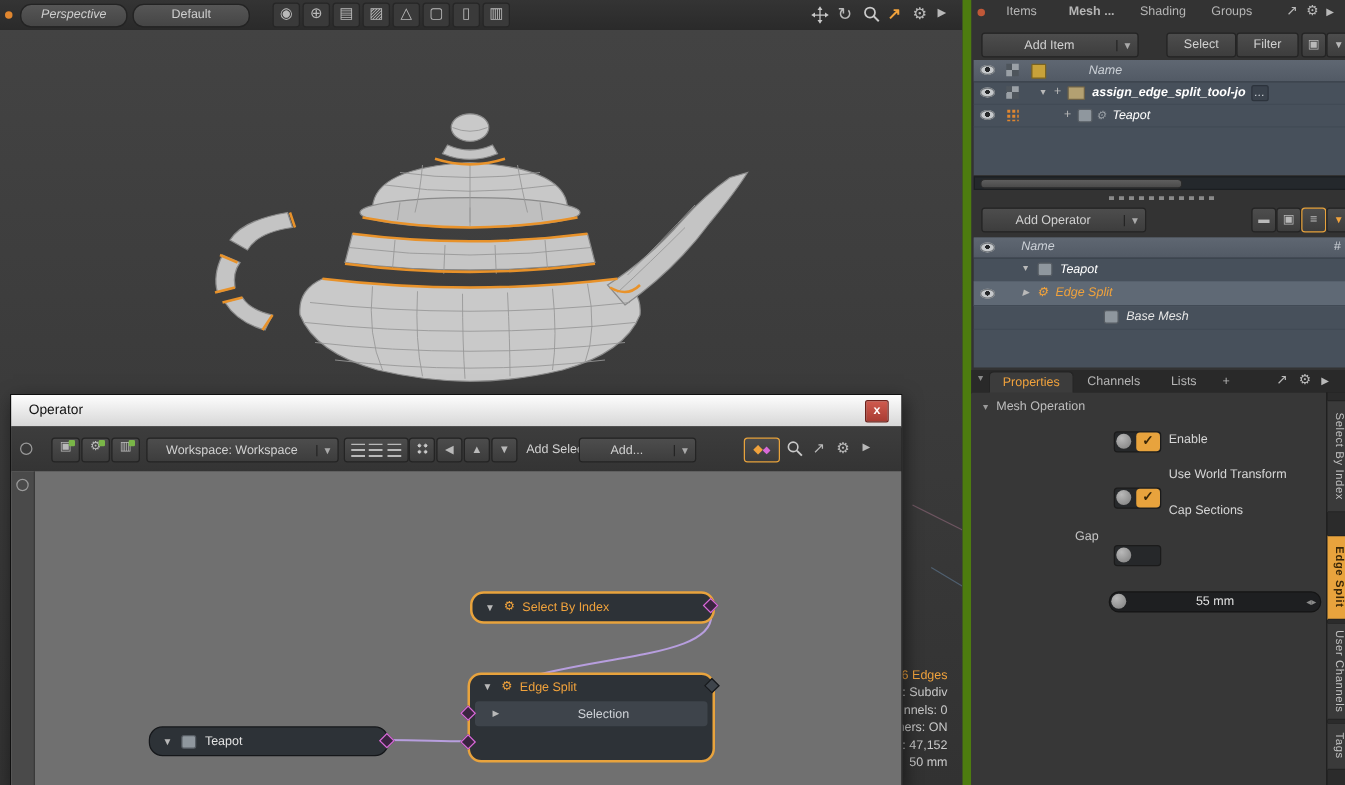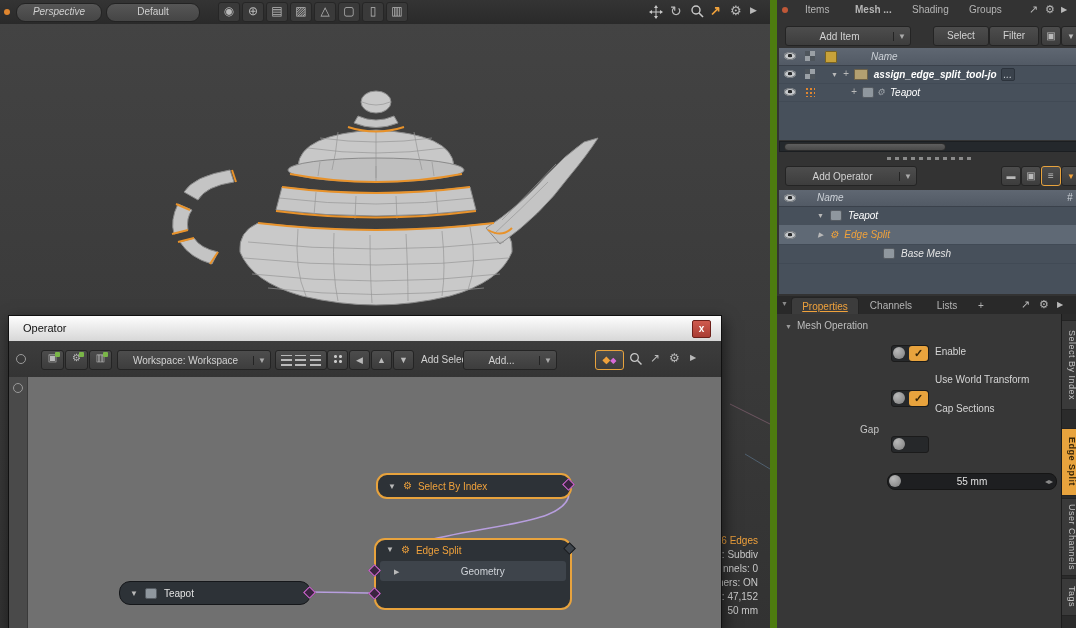--- a/index.html
+++ b/index.html
@@ -270,21 +270,21 @@
         <span class="orange" style="margin-left:6px;">Edge Split</span>
       </div>
       <div class="trow abs" style="left:0;top:54px;width:302px;height:19px;padding-left:36px;">
         <span class="meshico" style="margin-left:68px;"></span>
         <span style="margin-left:6px;color:#e6e6e6;">Base Mesh</span>
       </div>
     </div>
 
     <div class="abs" style="left:0;top:296px;width:306px;height:18px;background:#292929;border-bottom:1px solid #1d1d1d;">
       <span class="glyph abs" style="left:4px;top:4px;font-size:7px;color:#8a8a8a;">▼</span>
-      <div class="proptab active abs" style="left:14px;top:1px;width:66px;text-decoration:underline;"><span>Properties</span></div>
+      <div class="proptab active abs" style="left:14px;top:1px;width:66px;"><span>Properties</span></div>
       <div class="proptab abs" style="left:84px;top:1px;width:60px;"><span>Channels</span></div>
       <div class="proptab abs" style="left:148px;top:1px;width:44px;"><span>Lists</span></div>
       <div class="proptab abs" style="left:196px;top:1px;width:16px;"><span>+</span></div>
       <span class="glyph abs" style="left:244px;top:3px;font-size:11px;">↗</span>
       <span class="glyph abs" style="left:262px;top:3px;font-size:11px;">⚙</span>
       <span class="glyph abs" style="left:280px;top:5px;font-size:8px;">▶</span>
     </div>
 
     <div class="abs" style="left:0;top:314px;width:284px;height:314px;background:#373737;">
       <span class="glyph abs" style="left:8px;top:9px;font-size:7px;color:#9a9a9a;">▼</span>
@@ -391,21 +391,21 @@
       <span class="diamond abs" style="left:555px;top:103px;"></span>
 
       <div class="abs" style="left:365px;top:161px;width:194px;height:68px;border:2px solid #e8a33d;border-radius:11px;background:#2d3237;z-index:5;">
         <div class="nodehead">
           <span class="tri glyph" style="font-size:8px;margin:0 7px 0 10px;">▼</span>
           <span class="glyph orange" style="font-size:10px;">⚙</span>
           <span class="orange" style="margin-left:6px;font-size:10px;">Edge Split</span>
         </div>
         <div class="noderow">
           <span class="glyph" style="font-size:7px;margin-left:14px;">▶</span>
-          <span style="flex:1;text-align:center;">Geometry</span>
+          <span style="flex:1;text-align:center;">Selection</span>
         </div>
       </div>
       <span class="diamond dark abs" style="left:556px;top:167px;"></span>
       <span class="diamond abs" style="left:361px;top:189px;"></span>
       <span class="diamond abs" style="left:361px;top:212px;"></span>
 
       <div class="node abs" style="left:110px;top:204px;width:190px;height:22px;border:1px solid #15171a;">
         <span class="tri">▼</span>
         <span class="meshico"></span>
         <span style="margin-left:7px;color:#e3e3e3;">Teapot</span>

